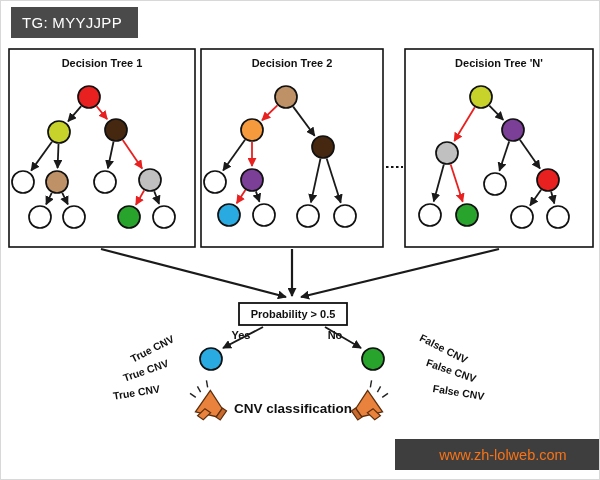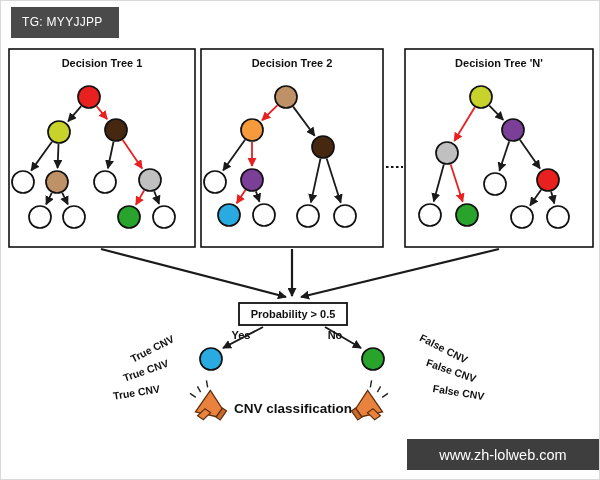--- a/index.html
+++ b/index.html
@@ -3,25 +3,25 @@
 <meta charset="utf-8">
 <style>
   html,body{margin:0;padding:0;background:#fff;}
   .stage{
     position:relative;width:600px;height:480px;background:#ffffff;
     border:1px solid #d8d8d8;box-sizing:border-box;overflow:hidden;
     font-family:"Liberation Sans",sans-serif;
   }
   .tg-badge{
     position:absolute;left:10px;top:6px;background:#4a4a4a;color:#ffffff;
-    font-size:12px;line-height:19px;padding:6px 16px 6px 11px;letter-spacing:.3px;
+    font-size:15px;line-height:19px;padding:6px 16px 6px 11px;letter-spacing:.3px;
   }
   .watermark{
     position:absolute;right:0;bottom:9px;width:192px;height:31px;background:#3e3e3e;
-    color:#ffffff;font-size:14.5px;display:flex;align-items:center;justify-content:center;
+    color:#f97316;font-size:14.5px;display:flex;align-items:center;justify-content:center;padding-left:12px;
   }
   svg.diagram{position:absolute;left:0;top:0;}
   svg text{font-family:"Liberation Sans",sans-serif;fill:#111111;}
   .tree-title{font-size:11px;font-weight:bold;}
   .prob-label{font-size:11px;font-weight:bold;}
   .yesno{font-size:11px;font-weight:bold;}
   .cnv-label{font-size:10.5px;font-weight:bold;}
   .class-title{font-size:13.5px;font-weight:bold;}
 </style>
 </head>

